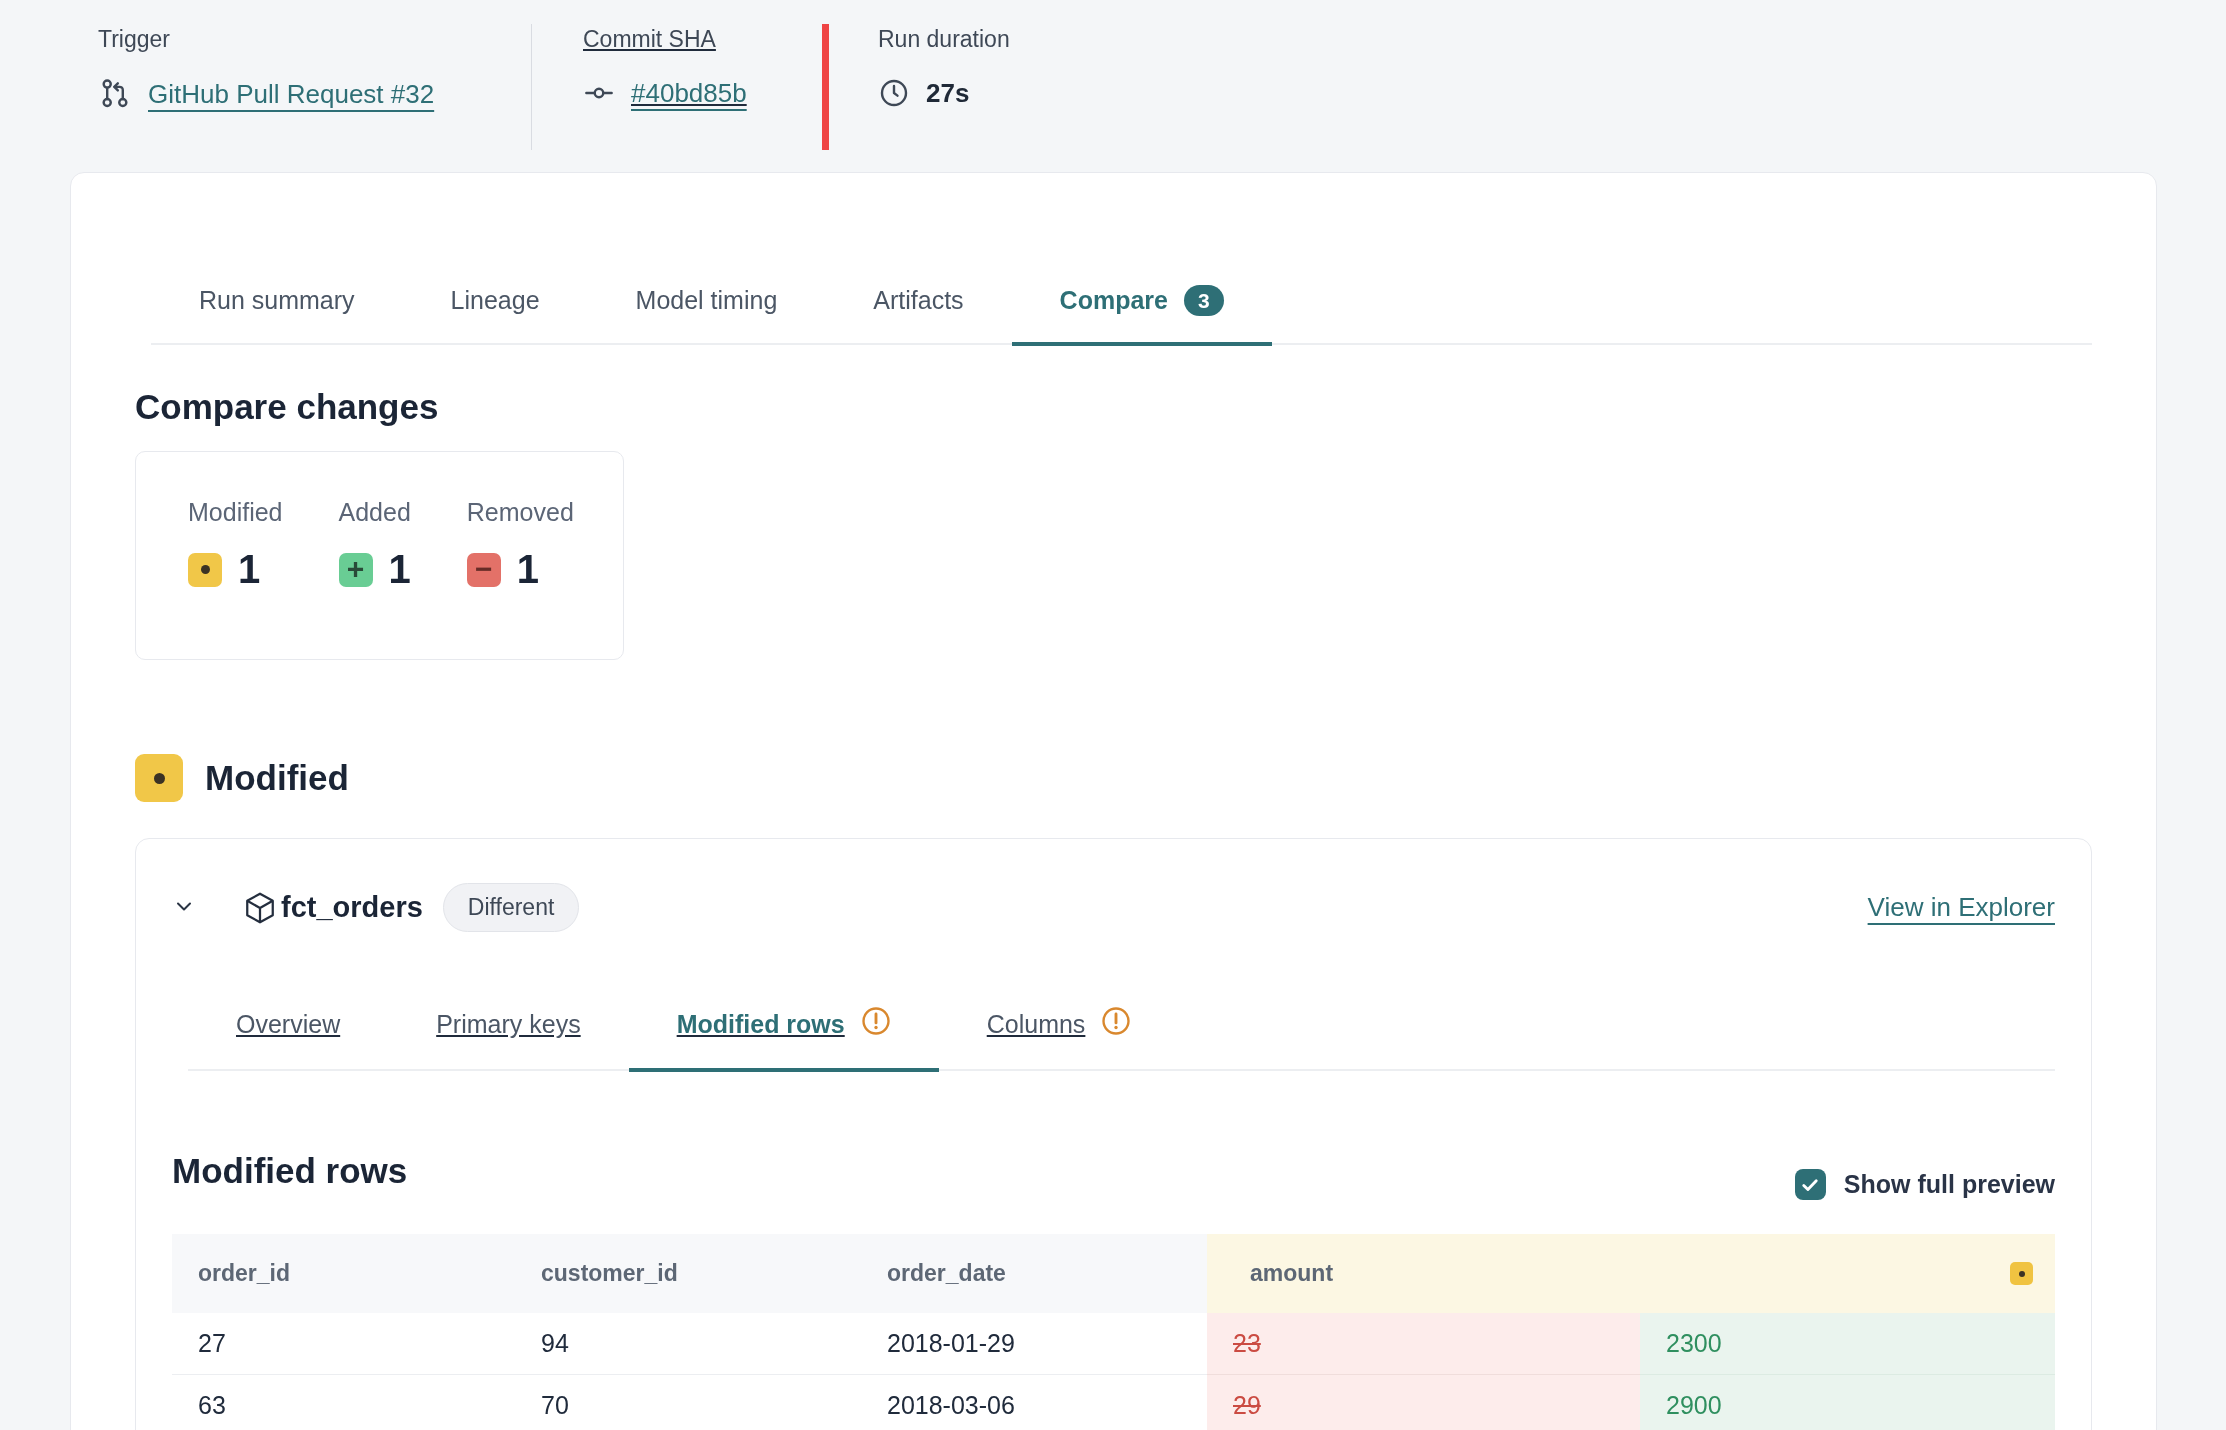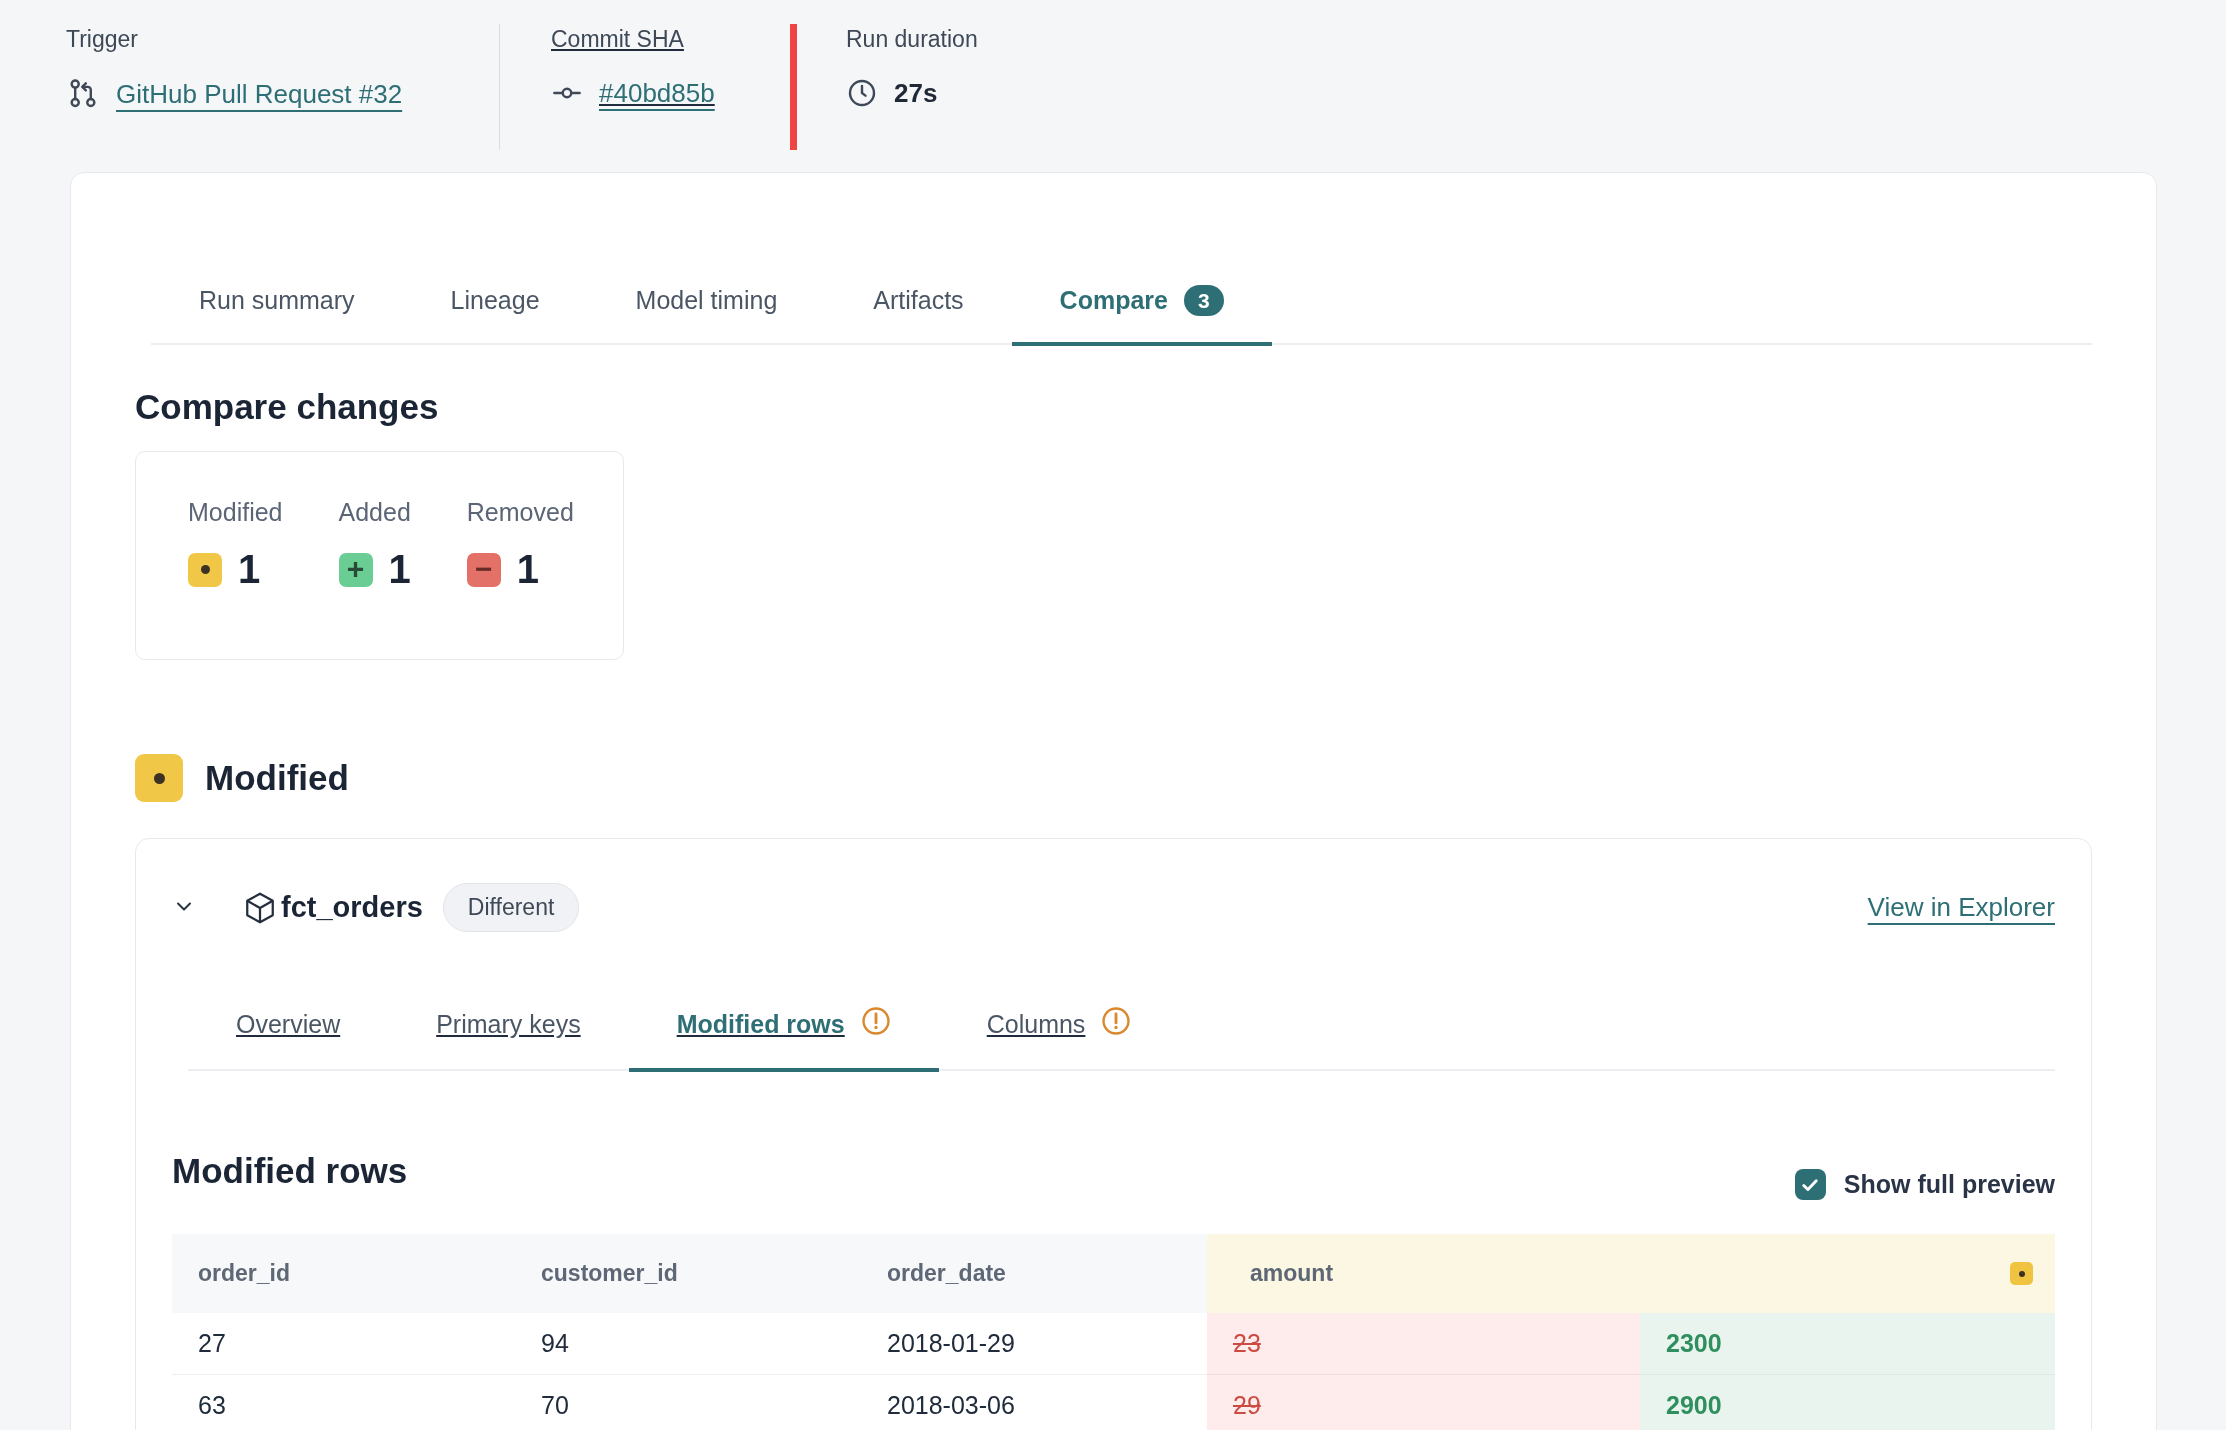--- a/index.html
+++ b/index.html
@@ -6,21 +6,21 @@
   html,body { width:2226px; height:1430px; overflow:hidden; }
   body {
     background:#f4f6f8;
     font-family:"Liberation Sans","DejaVu Sans",sans-serif;
     color:#202b3c;
     position:relative;
   }
   a { cursor:pointer; }
 
   
-  .meta-header { display:flex; align-items:stretch; padding-top:24px; height:150px; }
+  .meta-header { display:flex; align-items:stretch; padding-top:24px; height:150px;margin-left:32px; }
   .meta-item { padding-top:2px; }
   .meta-item.trigger { padding-left:66px; width:500px; border-right:1px solid #d9dce2; }
   .meta-item.commit  { padding-left:51px; width:297px; border-right:7px solid #ef4444;text-decoration:underline; }
   .meta-item.duration{ padding-left:49px; }
   .meta-label { font-size:23px; color:#3e4856; }
   .meta-value-row { margin-top:24px; display:flex; align-items:center; gap:16px; }
   .teal-link {
     color:#2e6f76; font-size:26px; text-decoration:underline;
     text-underline-offset:7px; text-decoration-thickness:2px;
   }
@@ -103,21 +103,21 @@
     display:flex; justify-content:space-between; align-items:center; padding-right:22px;padding-left:43px;
   }
   .amount-badge { width:23px; height:23px; border-radius:5px; background:#f0c341; display:flex; align-items:center; justify-content:center; }
   .amount-badge .dot { width:6px; height:6px; border-radius:50%; background:#3b3224; }
   .td {
     height:62px; display:flex; align-items:center; padding-left:26px;
     font-size:25px; color:#202b3c; border-bottom:1px solid #eceef1; background:#fff;
   }
   .td-old { background:#fdeceb; color:#cb4b42; border-bottom-color:#f0dddb; }
   .td-old .val { text-decoration:line-through; }
-  .td-new { background:#eaf4ee; color:#2f8f5f; border-bottom-color:#dcebe2;font-weight:bold; }
+  .td-new { background:#eaf4ee; color:#2f8f5f; border-bottom-color:#dcebe2; }
 </style>
 </head>
 <body>
 
 <div class="meta-header">
   <div class="meta-item trigger">
     <div class="meta-label">Trigger</div>
     <div class="meta-value-row">
       <span class="meta-icon">
         <svg width="34" height="34" viewBox="0 0 24 24" fill="none" stroke="#3e4856" stroke-width="1.7" stroke-linecap="round" stroke-linejoin="round">

